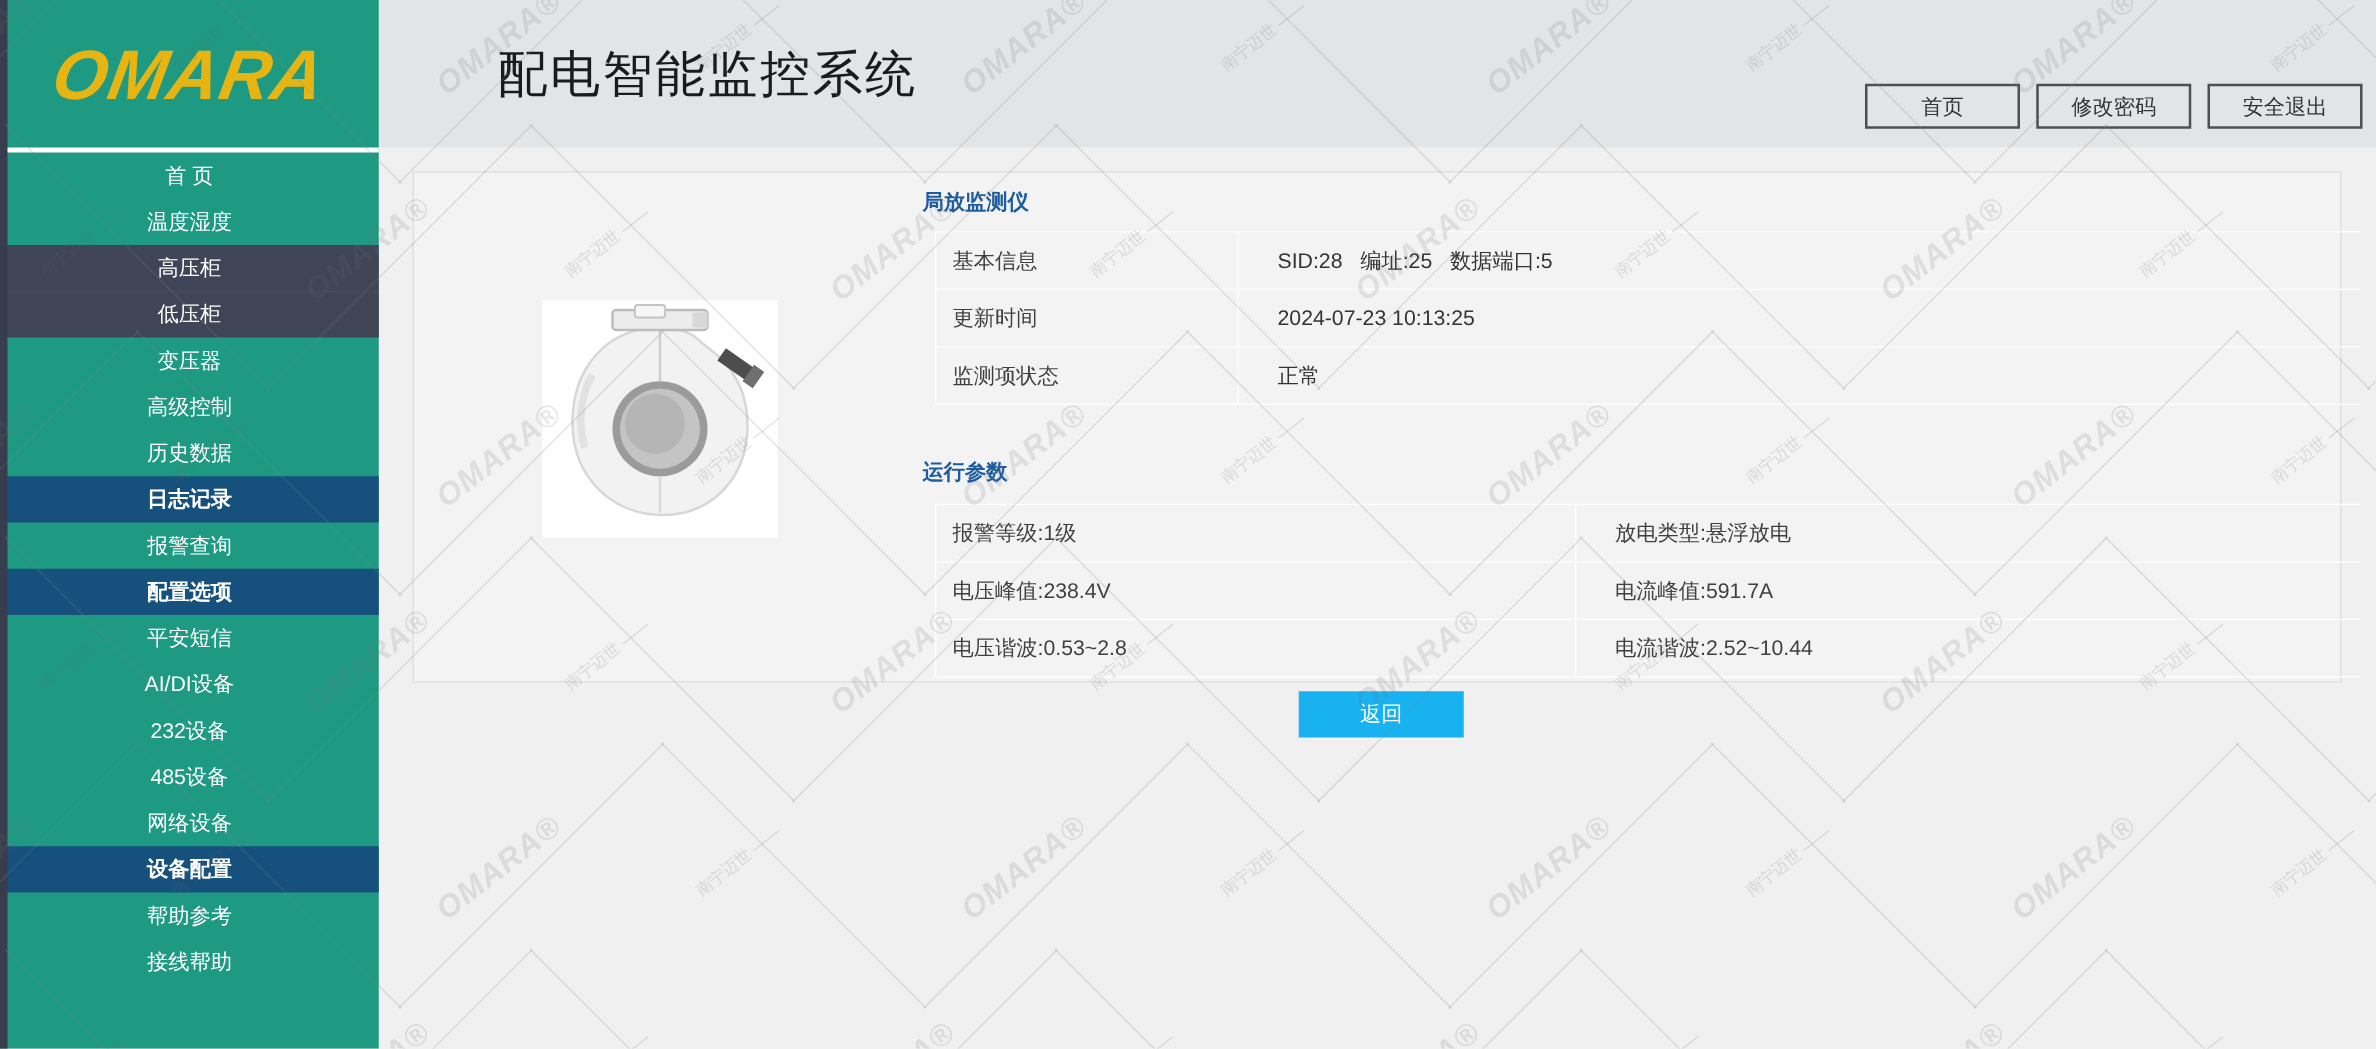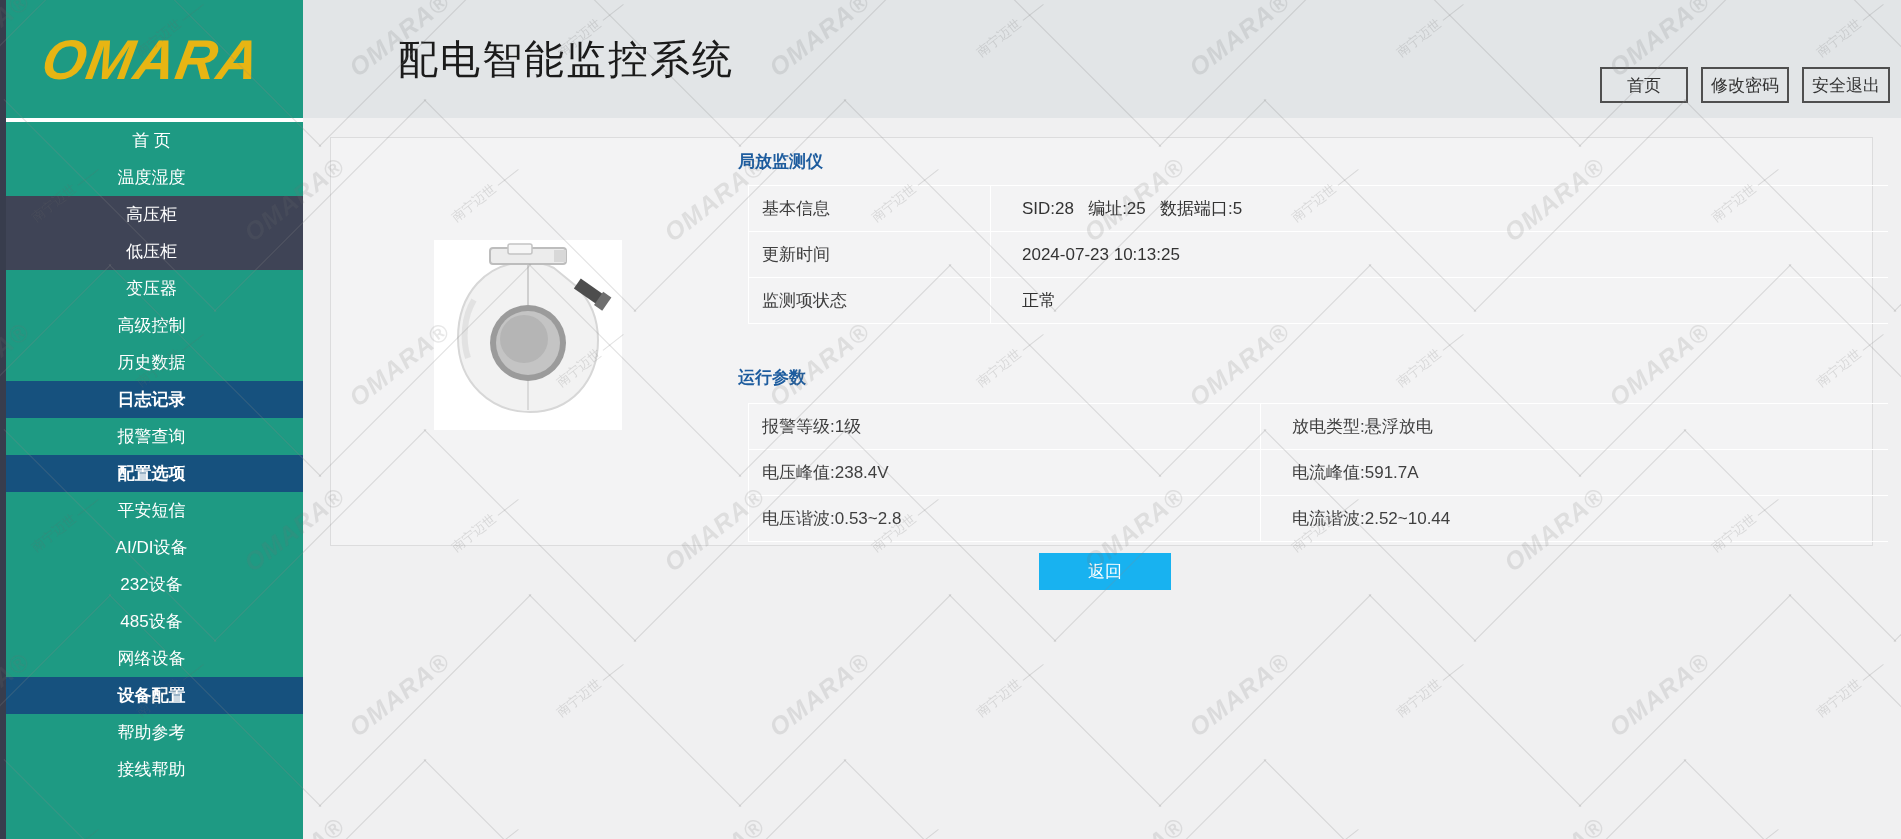--- a/index.html
+++ b/index.html
@@ -14,21 +14,21 @@
   .menu{display:block;}
   .menu-item{height:37px;line-height:37px;text-align:center;color:#ffffff;font-size:17px;cursor:pointer;}
   .menu-item.dark{background:#3f4456;}
   .menu-item.section{background:#16517e;font-weight:bold;}
 
   
   .header{position:absolute;left:303px;top:0;width:1598px;height:118px;background:#e2e5e7;}
   .page-title{position:absolute;left:95px;top:0;height:118px;display:flex;align-items:center;margin:0;
               font-size:40px;font-weight:400;color:#1b1b1b;letter-spacing:2px;}
   .header-buttons{position:absolute;right:11px;bottom:15px;display:flex;gap:13px;}
-  .hbtn{width:88px;height:36px;box-sizing:border-box;border:2px solid #4f4f4f;background:transparent;
+  .hbtn{width:124px;height:36px;box-sizing:border-box;border:2px solid #4f4f4f;background:transparent;
         color:#333;font-size:17px;display:flex;align-items:center;justify-content:center;cursor:pointer;
         font-family:inherit;}
 
   
   .content{position:absolute;left:303px;top:118px;width:1598px;height:721px;background:#f0f0f1;}
   .panel{position:absolute;left:27px;top:19px;width:1543px;height:409px;box-sizing:border-box;
          border:1px solid #dcdcdd;background:#f3f3f4;}
   .photo{position:absolute;left:103px;top:102px;width:188px;height:190px;background:#ffffff;}
   .sec-title{position:absolute;left:407px;margin:0;font-size:17px;font-weight:bold;color:#1d5c9e;}
   .sec-title.t1{top:12px;}

